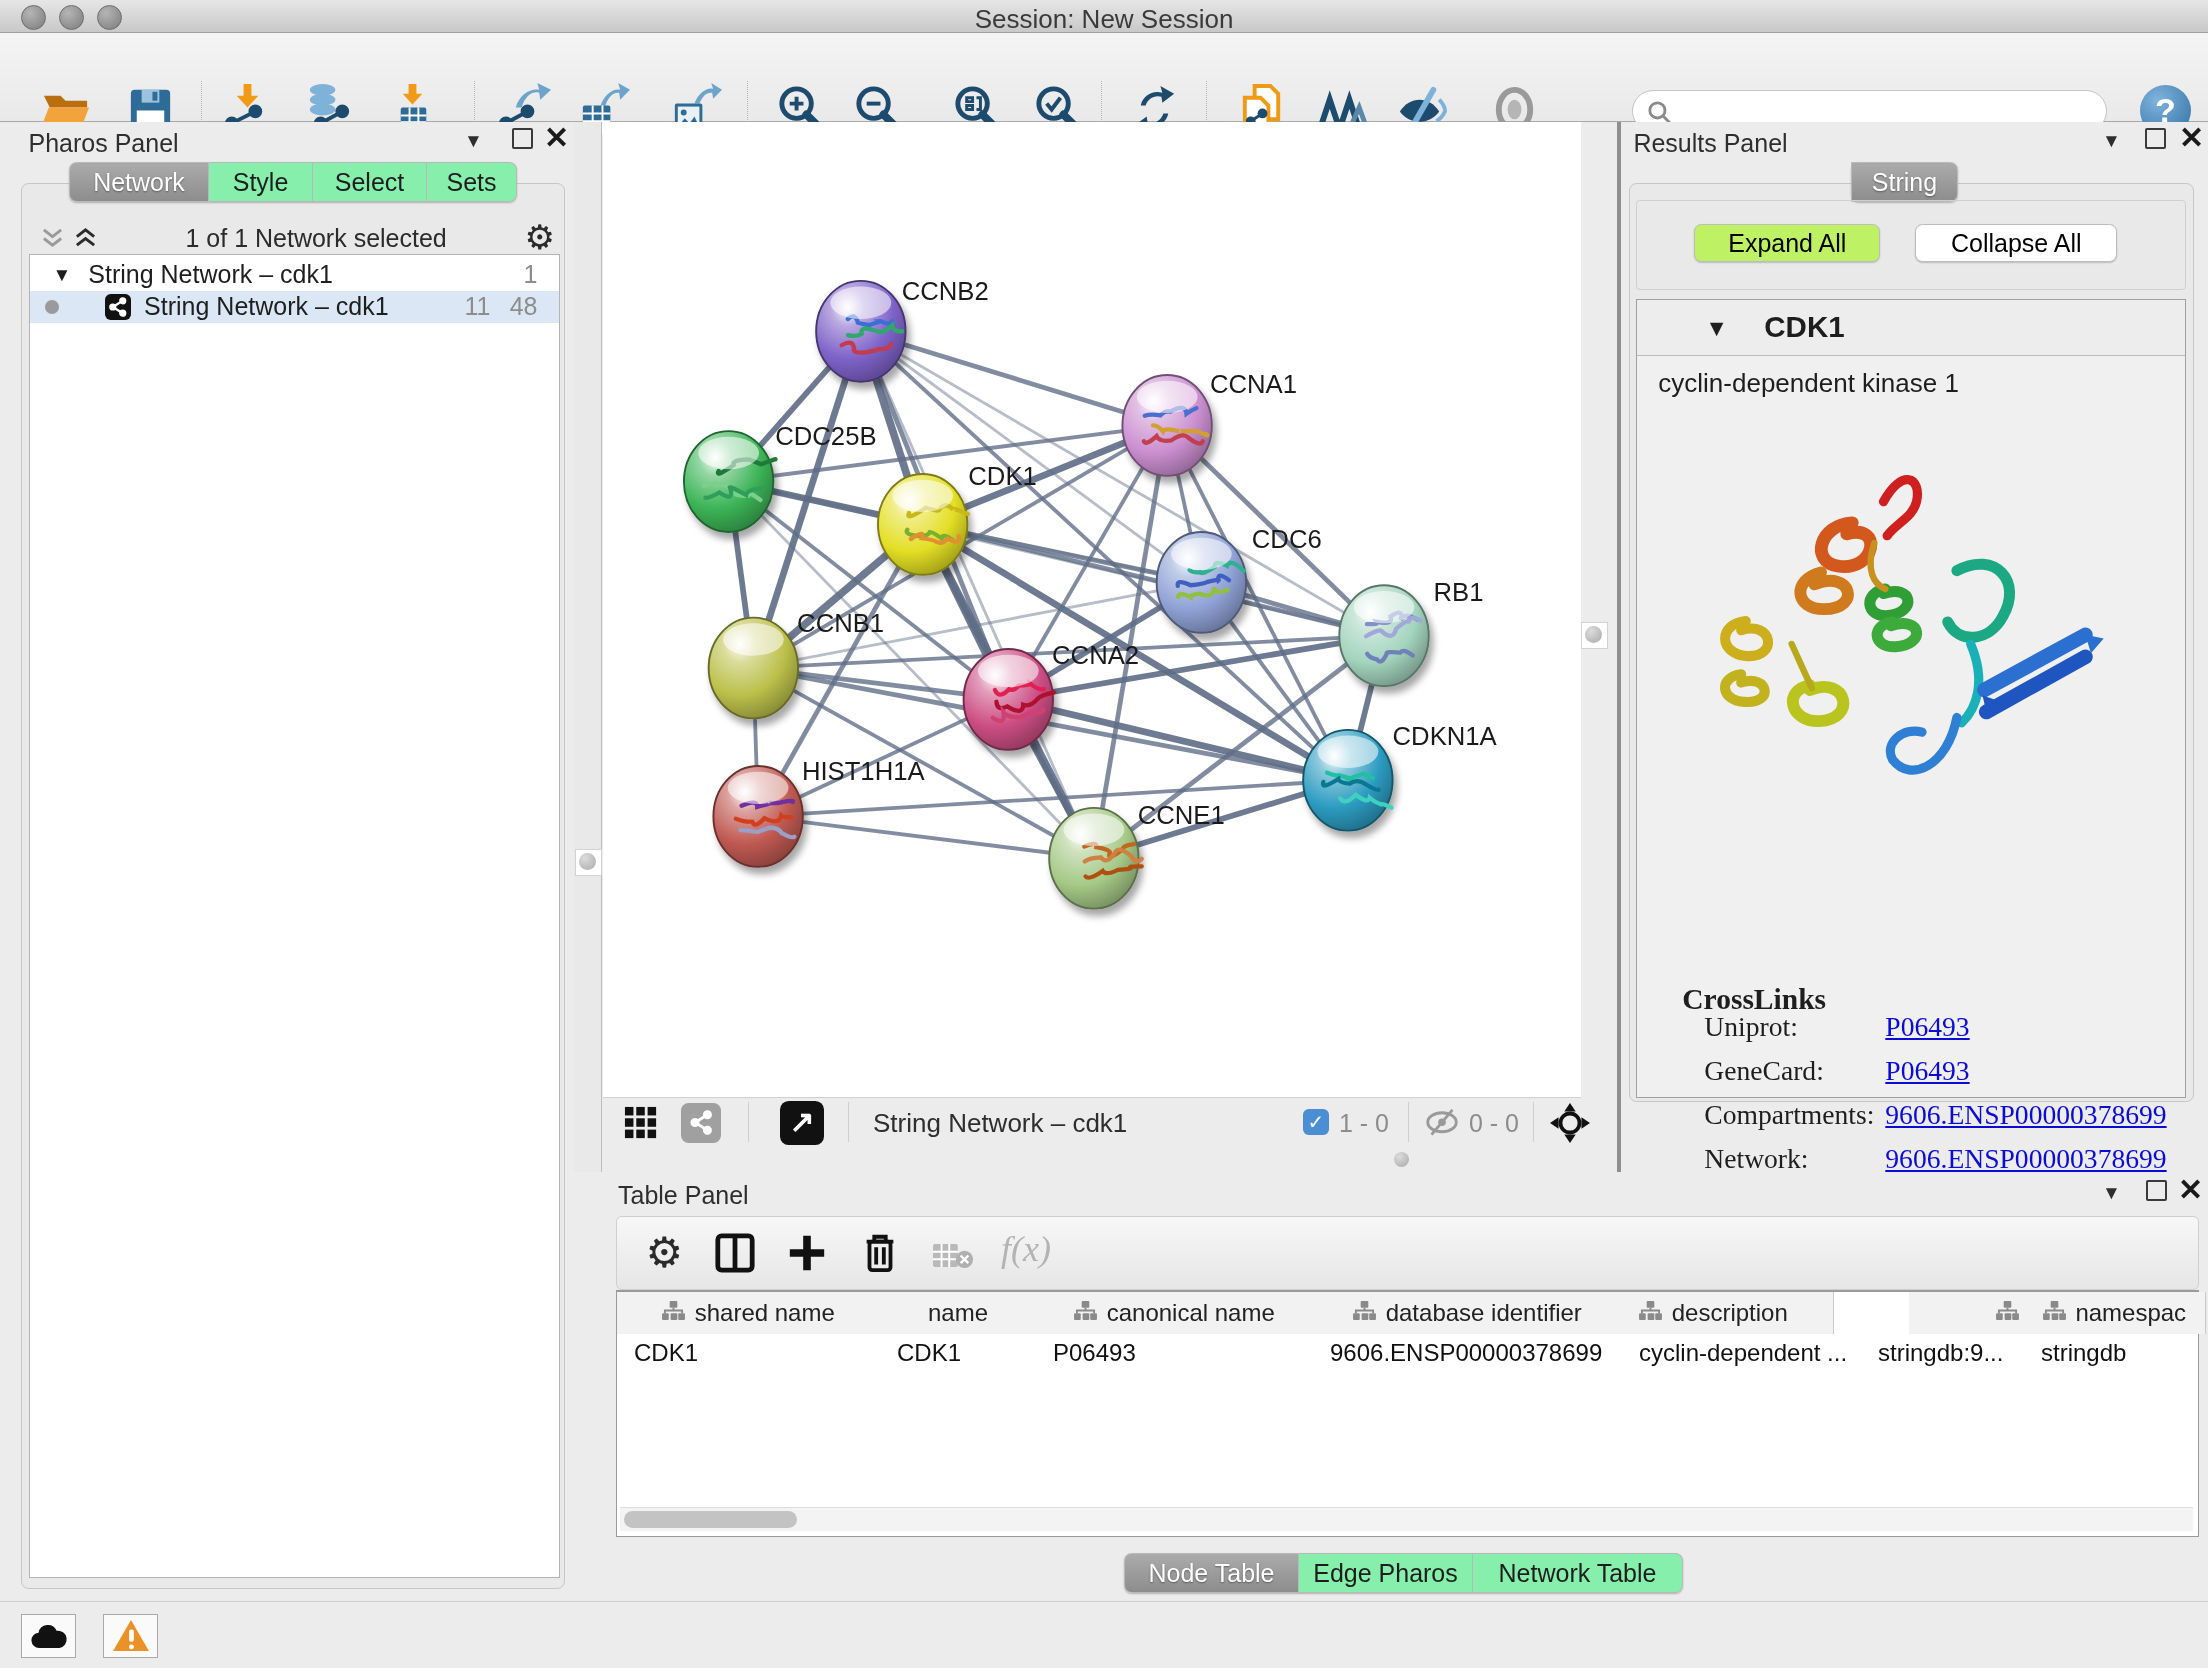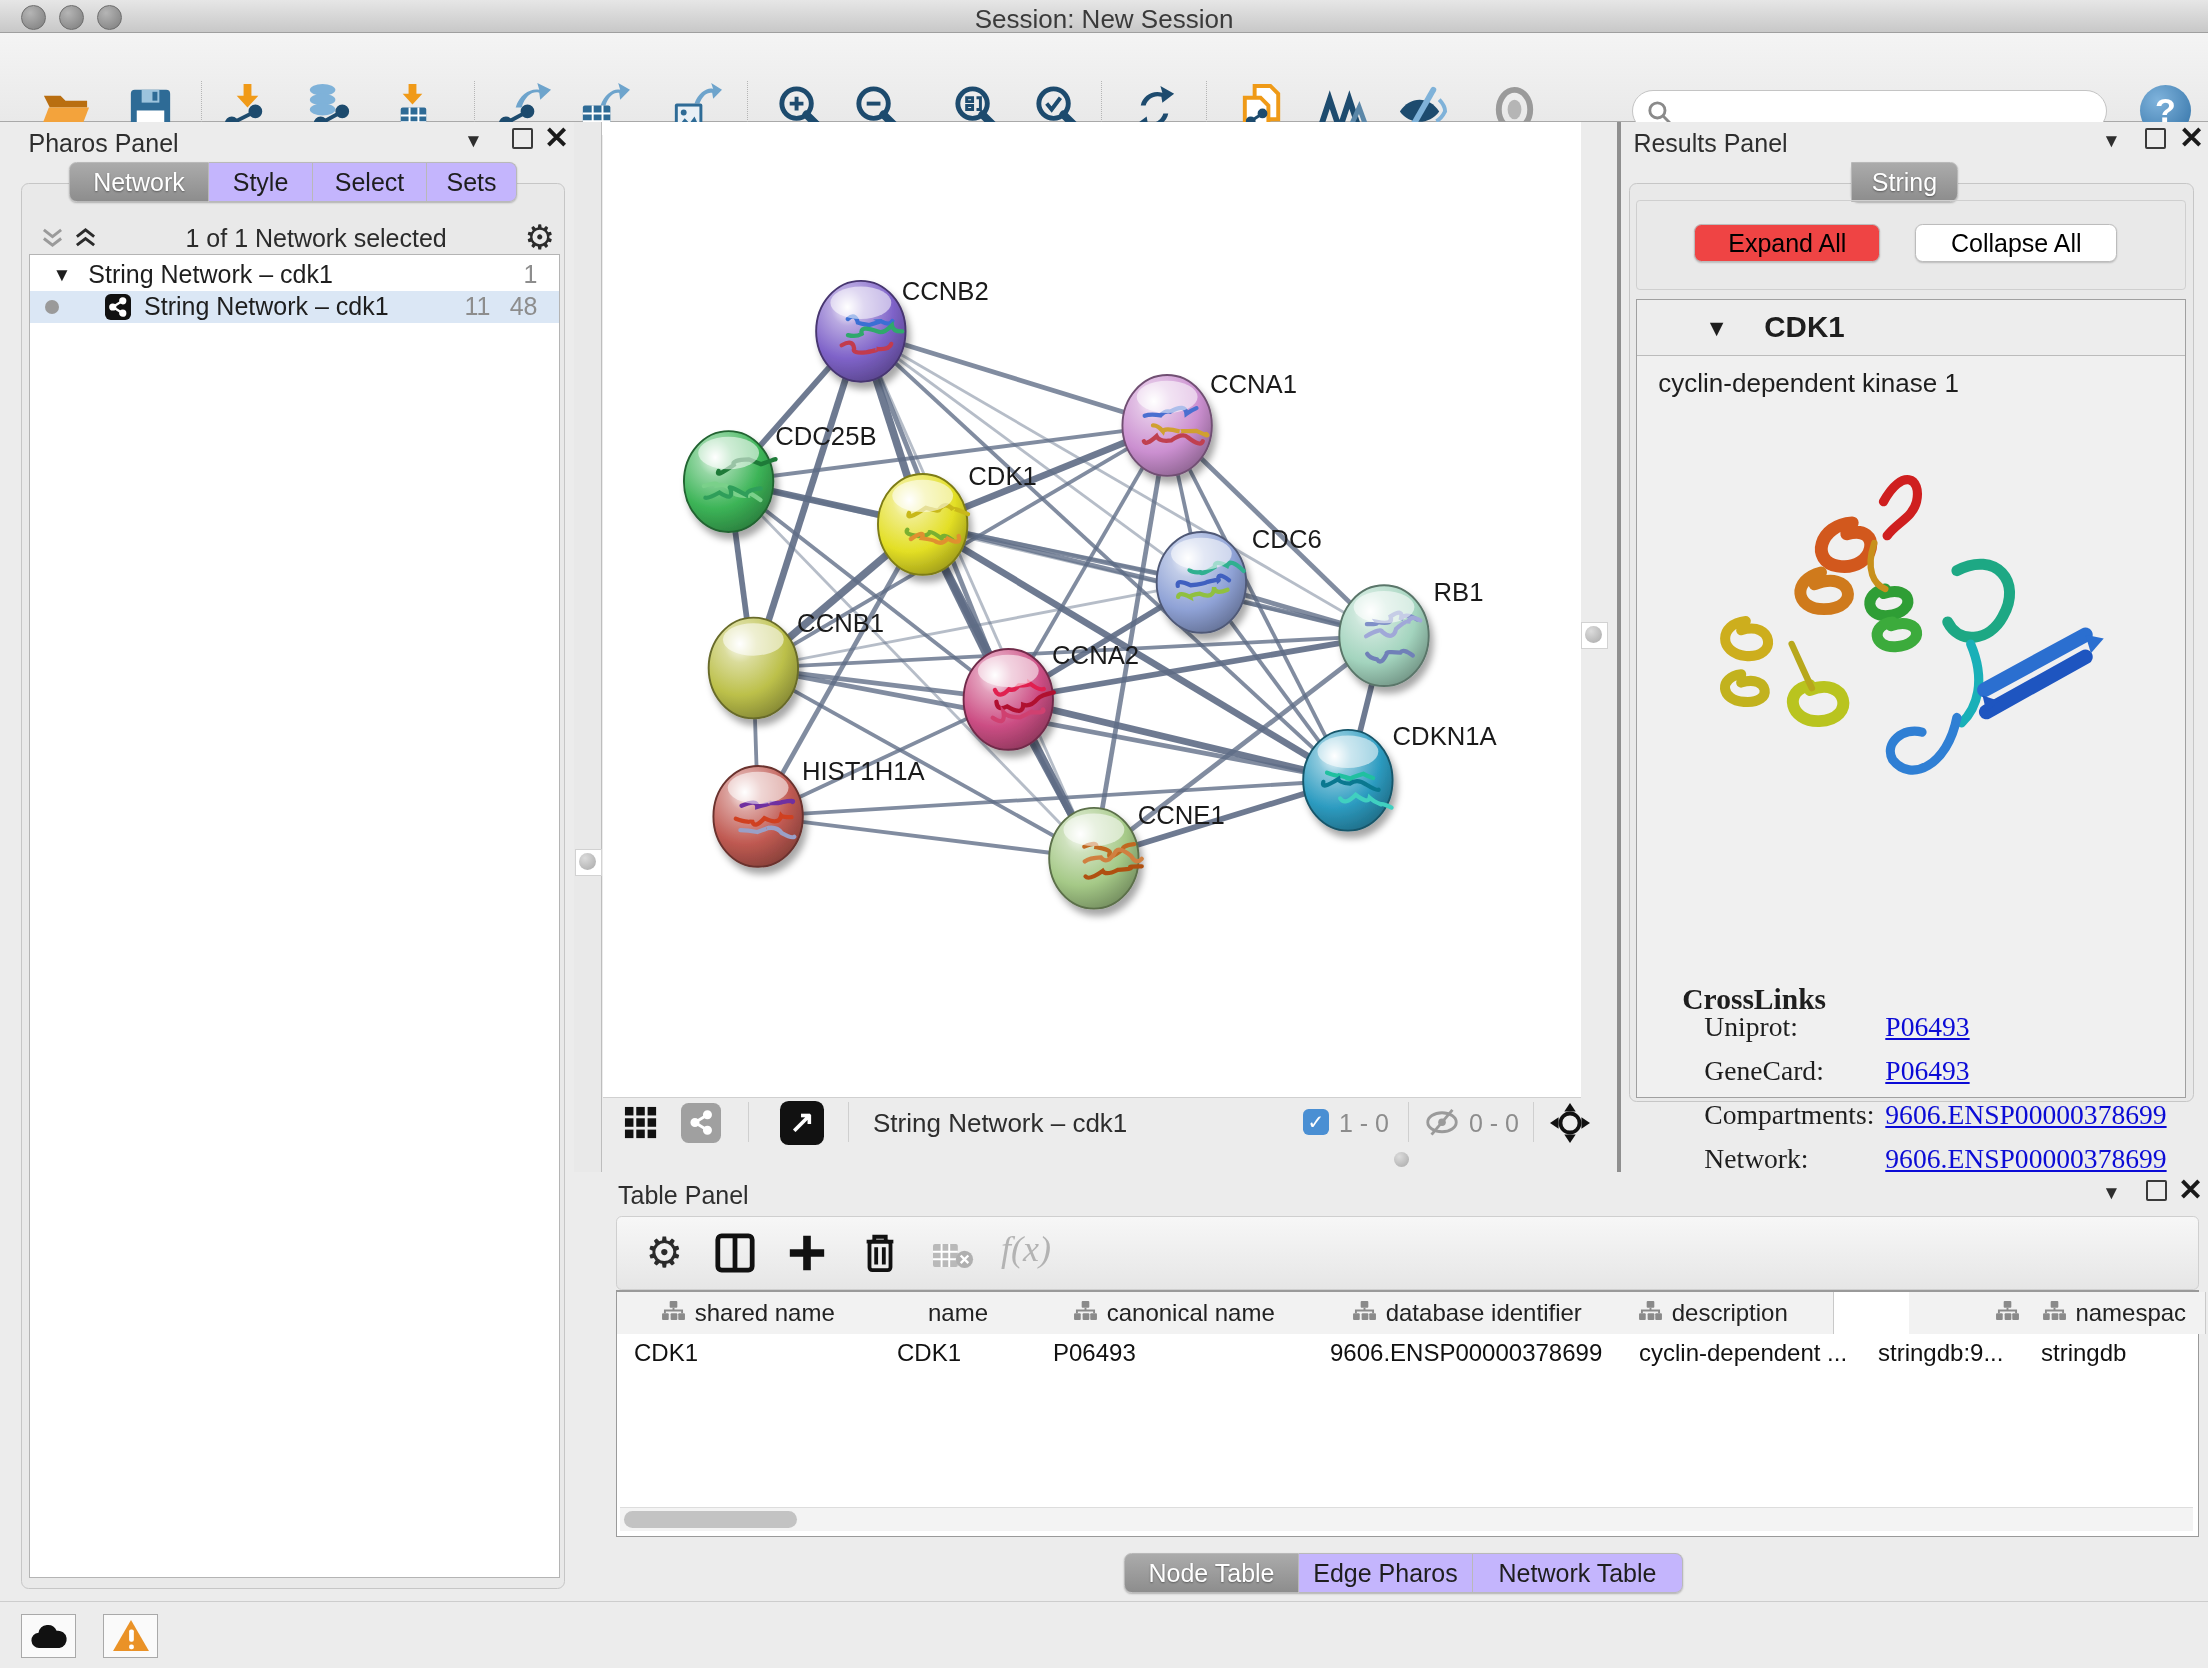--- a/index.html
+++ b/index.html
@@ -23,21 +23,21 @@
     font-size:23px;background:transparent;font-family:"Liberation Sans",sans-serif;}
   #help-btn{left:2140px;top:52px;width:51px;height:51px;border-radius:50%;
     background:radial-gradient(circle at 35% 30%,#7fb3dc,#2f6fa4);color:#fff;font-size:34px;font-weight:bold;
     text-align:center;line-height:51px;}
   
   .panel-title{font-size:25px;color:#2e2e2e;}
   .wdg-tri{font-size:19px;color:#2e2e2e;}
   .wdg-box{width:17px;height:17px;border:2.9px solid #3a3a3a;border-radius:1.9px;}
   .wdg-x{font-size:30px;font-weight:bold;color:#1a1a1a;line-height:19px;}
   .segtabs{display:flex;height:40px;border-radius:7.6px;box-shadow:0 1px 1.9px rgba(0,0,0,.25);}
-  .segtab{background:#c4b5fd;border:1px solid #b9b9b9;border-left:none;font-size:25px;color:#1e1e1e;
+  .segtab{background:#86efac;border:1px solid #b9b9b9;border-left:none;font-size:25px;color:#1e1e1e;
     display:flex;align-items:center;justify-content:center;}
   .segtab:first-child{border-left:1px solid #b9b9b9;border-radius:7.6px 0 0 7.6px;}
   .segtab:last-child{border-radius:0 7.6px 7.6px 0;}
   .segtab.sel{background:linear-gradient(#ababab,#8d8d8d);color:#fff;text-shadow:0 1px 1.9px rgba(0,0,0,.4);}
   .groupbox{border:1.9px solid #c6c6c6;border-radius:7.6px;background:#e9e9e9;}
   .handle{width:25px;height:25px;background:#fff;border:1px solid #d2d2d2;}
   .handle::after{content:"";position:absolute;left:2.9px;top:2.9px;width:17px;height:17px;border-radius:50%;
     background:radial-gradient(circle at 35% 30%,#dcdcdc,#a8a8a8);}
   
   #ctrl-tabs{left:69px;top:162px;}
@@ -559,21 +559,21 @@
     <span class="abs wdg-tri" style="left:480px;top:7.6px">▼</span>
     <span class="abs wdg-box" style="left:523px;top:5.7px"></span>
     <span class="abs wdg-x" style="left:557px;top:5.7px">✕</span>
 
     <div class="abs groupbox" style="left:6.7px;top:61px;width:563px;height:917px"></div>
     <div class="abs segtabs" style="left:229px;top:40px">
       <div class="segtab sel" style="width:105px">String</div>
     </div>
 
     <div class="abs" style="left:14.3px;top:78px;width:548px;height:88px;border:1.9px solid #cfcfcf;border-radius:3.8px">
-      <button class="abs" style="left:57px;top:23px;width:186px;height:38px;background:#ef4444;border:1px solid #bcbcbc;border-radius:7.6px;font-size:25px;font-family:inherit;box-shadow:0 1px 1.9px rgba(0,0,0,.2)">Expand All</button>
+      <button class="abs" style="left:57px;top:23px;width:186px;height:38px;background:#bef264;border:1px solid #bcbcbc;border-radius:7.6px;font-size:25px;font-family:inherit;box-shadow:0 1px 1.9px rgba(0,0,0,.2)">Expand All</button>
       <button class="abs" style="left:278px;top:23px;width:202px;height:38px;background:#fff;border:1px solid #bcbcbc;border-radius:7.6px;font-size:25px;font-family:inherit;box-shadow:0 1px 1.9px rgba(0,0,0,.2)">Collapse All</button>
     </div>
 
     <div class="abs" style="left:14.3px;top:177px;width:548px;height:797px;border:1.9px solid #a0a0a0;background:#f0f0f0">
       <div class="abs" style="left:0;top:0;width:100%;height:55px;border-bottom:1.9px solid #bbb;background:#ededed">
         <span class="abs" style="left:68px;top:15px;font-size:23px">▼</span>
         <span class="abs" style="left:127px;top:9.5px;font-size:29.5px;font-weight:bold">CDK1</span>
       </div>
       <span class="abs" style="left:21px;top:68px;font-size:26px">cyclin-dependent kinase 1</span>
 

